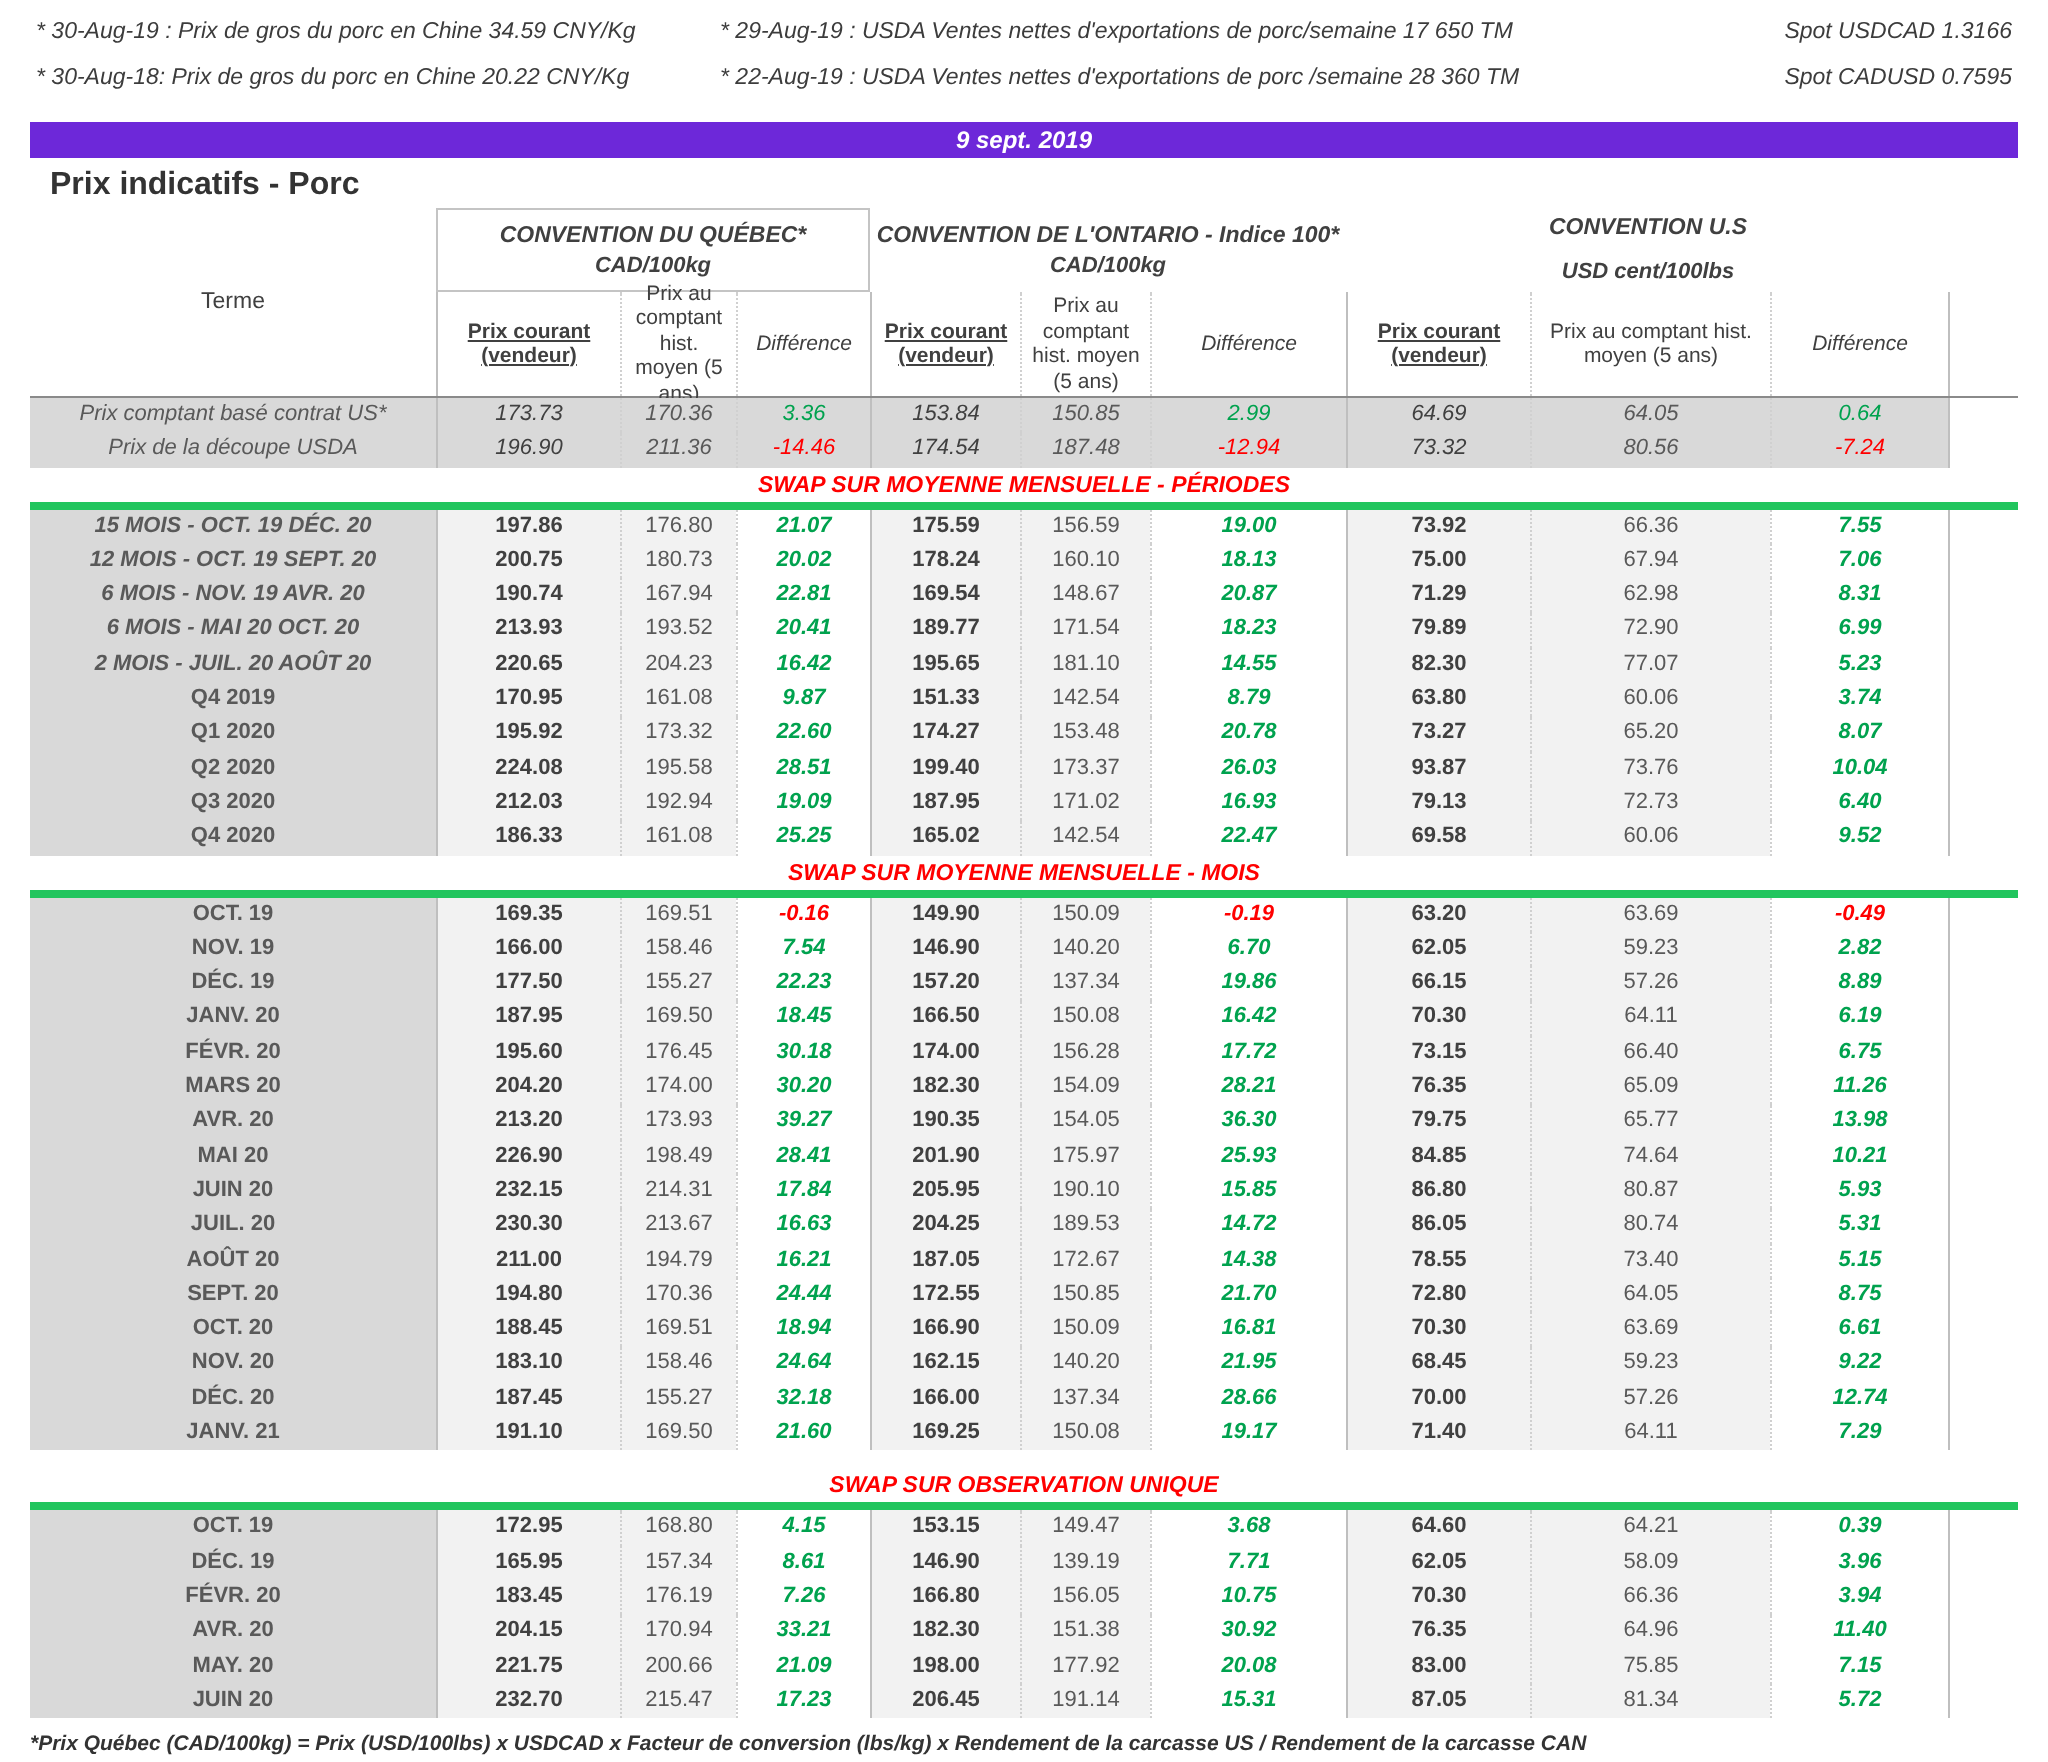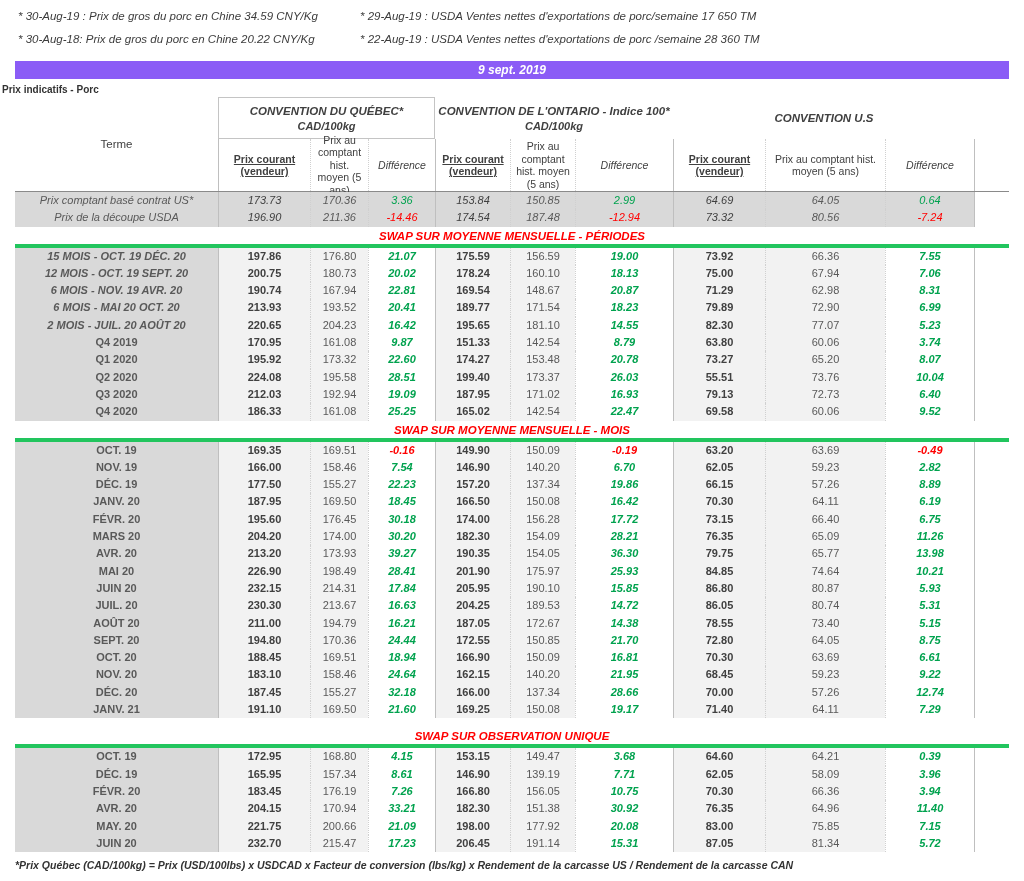--- a/index.html
+++ b/index.html
@@ -9,25 +9,25 @@
     font-family:"Liberation Sans","DejaVu Sans",sans-serif; color:#3f3f3f;
   }
   
   .notes { display:flex; padding:8px 18px 0 18px; font-style:italic; font-size:11.5px; color:#3c3c3c; }
   .notes .col-left  { width:342px; }
   .notes .col-mid   { flex:1; }
   .notes .col-right { width:150px; text-align:right; }
   .notes .line { line-height:16px; margin-bottom:7px; white-space:nowrap; }
   
   .banner {
-    margin:7px 15px 0 15px; height:18px; line-height:18px; background:#8b5cf6;
+    margin:7px 15px 0 15px; height:18px; line-height:18px; background:#6d28d9;
     color:#ffffff; font-weight:bold; font-style:italic; font-size:12px; text-align:center;
   }
   
-  .report-title { margin:5px 15px 1px 2px; font-weight:bold; font-size:10px; color:#333333; }
+  .report-title { margin:5px 15px 1px 25px; font-weight:bold; font-size:16px; color:#333333; }
   
   .tgrid {
     margin:0 15px; display:grid;
     grid-template-columns:203px 92px 58px 67px 75px 65px 98px 92px 120px 90px;
     grid-auto-rows:17.3px;
   }
   .c { height:17.3px; line-height:17.3px; font-size:11px; text-align:center; white-space:nowrap; overflow:hidden; color:#595959; }
   .term { background:#D9D9D9; font-weight:bold; }
   .term.it { font-style:italic; }
   .val1 { background:#F2F2F2; font-weight:bold; color:#404040; }
@@ -68,39 +68,44 @@
 
 <div class="notes">
   <div class="col-left">
     <div class="line">* 30-Aug-19 : Prix de gros du porc en Chine 34.59 CNY/Kg</div>
     <div class="line">* 30-Aug-18: Prix de gros du porc en Chine 20.22  CNY/Kg</div>
   </div>
   <div class="col-mid">
     <div class="line">* 29-Aug-19 : USDA Ventes nettes d'exportations de porc/semaine  17 650 TM</div>
     <div class="line">* 22-Aug-19 : USDA Ventes nettes d'exportations de porc /semaine 28 360 TM</div>
   </div>
+  <div class="col-right">
+    <div class="line">Spot USDCAD 1.3166</div>
+    <div class="line">Spot CADUSD 0.7595</div>
+  </div>
 </div>
 
 <div class="banner">9 sept. 2019</div>
 
 <div class="report-title">Prix indicatifs - Porc</div>
 
 <div class="tgrid hdr">
   <div class="hterm">Terme</div>
 
   <div class="gbox boxed" style="grid-column:2/5;grid-row:1;">
     <div class="gtitle">CONVENTION DU QUÉBEC*</div>
     <div class="gunit">CAD/100kg</div>
   </div>
   <div class="gbox" style="grid-column:5/8;grid-row:1;">
     <div class="gtitle">CONVENTION DE L'ONTARIO - Indice 100*</div>
     <div class="gunit">CAD/100kg</div>
   </div>
-  <div class="gbox" style="grid-column:8/11;grid-row:1;">
+  <div class="gbox" style="grid-column:8/11;grid-row:1;justify-content:space-between;">
     <div class="gtitle">CONVENTION U.S</div>
+    <div class="gunit">USD cent/100lbs</div>
   </div>
 
   <div class="ch cur gl" style="grid-column:2;">Prix courant (vendeur)</div>
   <div class="ch hist dl" style="grid-column:3;">Prix au comptant hist. moyen (5 ans)</div>
   <div class="ch dif dl" style="grid-column:4;">Différence</div>
   <div class="ch cur gl" style="grid-column:5;">Prix courant (vendeur)</div>
   <div class="ch hist dl" style="grid-column:6;">Prix au comptant hist. moyen (5 ans)</div>
   <div class="ch dif dl" style="grid-column:7;">Différence</div>
   <div class="ch cur gl" style="grid-column:8;">Prix courant (vendeur)</div>
   <div class="ch hist dl" style="grid-column:9;">Prix au comptant hist. moyen (5 ans)</div>
@@ -203,21 +208,21 @@
       <div class="c val1 gl">73.27</div>
       <div class="c val2 dl">65.20</div>
       <div class="c diff dl pos gr">8.07</div>
       <div class="c term">Q2 2020</div>
       <div class="c val1 gl">224.08</div>
       <div class="c val2 dl">195.58</div>
       <div class="c diff dl pos">28.51</div>
       <div class="c val1 gl">199.40</div>
       <div class="c val2 dl">173.37</div>
       <div class="c diff dl pos">26.03</div>
-      <div class="c val1 gl">55.51</div>
+      <div class="c val1 gl">93.87</div>
       <div class="c val2 dl">73.76</div>
       <div class="c diff dl pos gr">10.04</div>
       <div class="c term">Q3 2020</div>
       <div class="c val1 gl">212.03</div>
       <div class="c val2 dl">192.94</div>
       <div class="c diff dl pos">19.09</div>
       <div class="c val1 gl">187.95</div>
       <div class="c val2 dl">171.02</div>
       <div class="c diff dl pos">16.93</div>
       <div class="c val1 gl">79.13</div>

